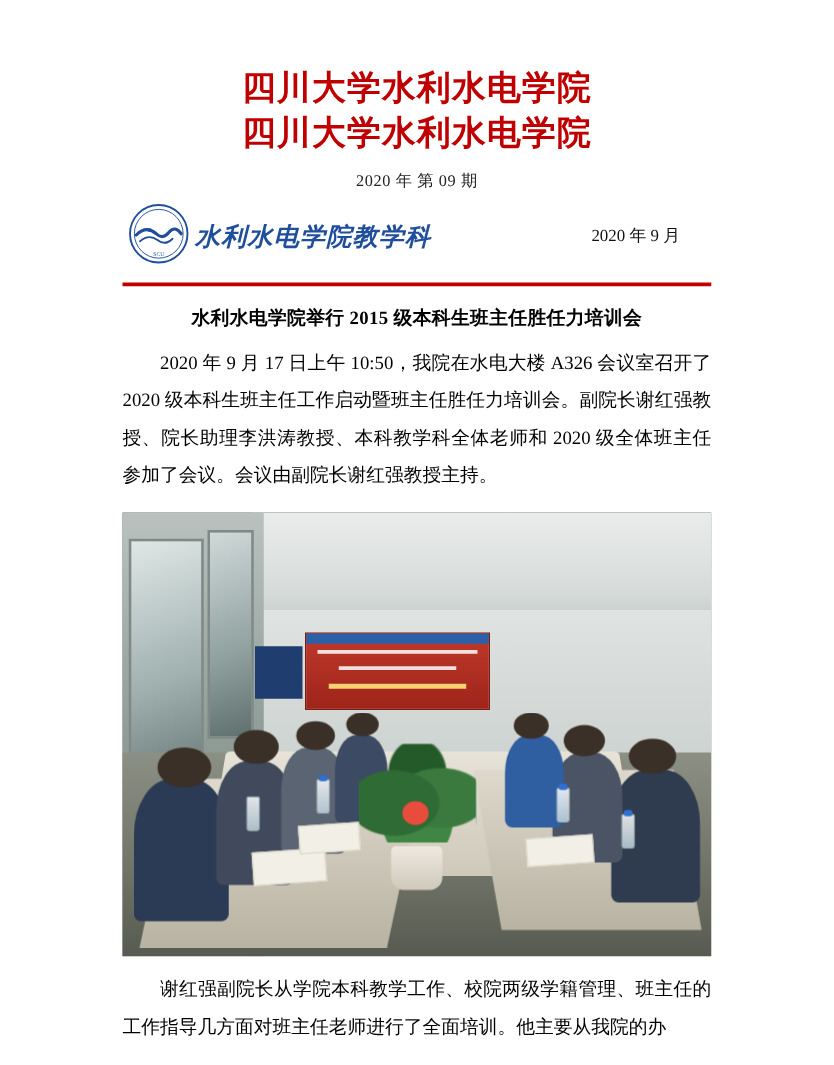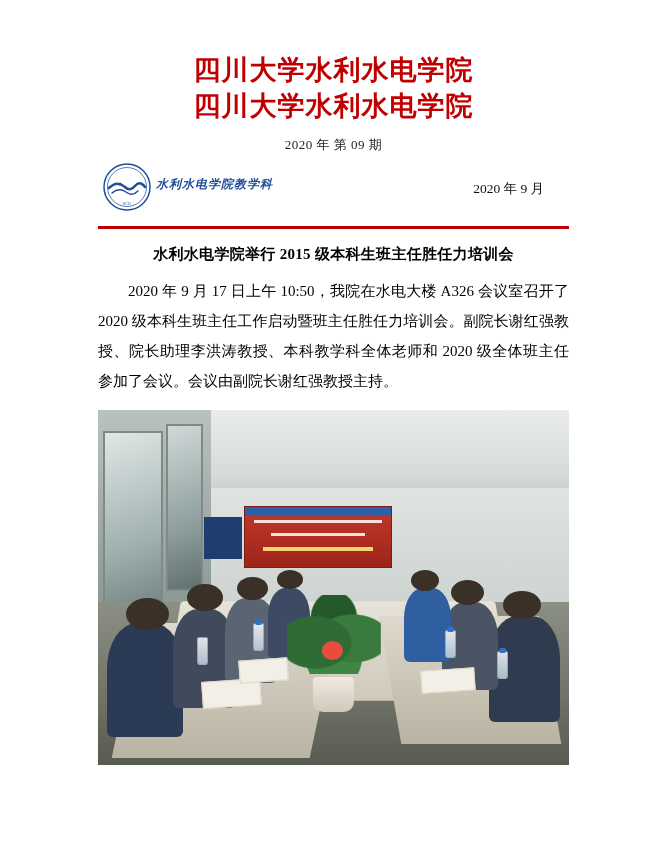--- a/index.html
+++ b/index.html
@@ -50,21 +50,21 @@
     left: 4px;
     top: 2px;
     width: 50px;
     height: 50px;
   }
   .dept-name {
     position: absolute;
     left: 58px;
     top: 16px;
     color: #1f4e9c;
-    font-size: 12px;
+    font-size: 20px;
     font-weight: bold;
     font-style: italic;
     font-family: "Liberation Serif", "DejaVu Serif", serif;
     letter-spacing: 1px;
   }
   .date-right {
     position: absolute;
     right: 25px;
     top: 20px;
     font-size: 13.5px;
@@ -297,14 +297,15 @@
       <div class="bottle" style="right:13%;top:68%;">
           <div class="cap"></div>
         </div>
 
       <div class="paper" style="left:22%;top:76%;width:12%;height:7%;"></div>
       <div class="paper" style="left:30%;top:70%;width:10%;height:6%;"></div>
       <div class="paper" style="right:20%;top:73%;width:11%;height:6%;"></div>
     </div>
   </div>
 
+  <div class="footer-para">谢红强副院长从学院本科教学工作、校院两级学籍管理、班主任的工作指导几方面对班主任老师进行了全面培训。他主要从我院的办</div>
 
 </div>
 
 </body></html>

